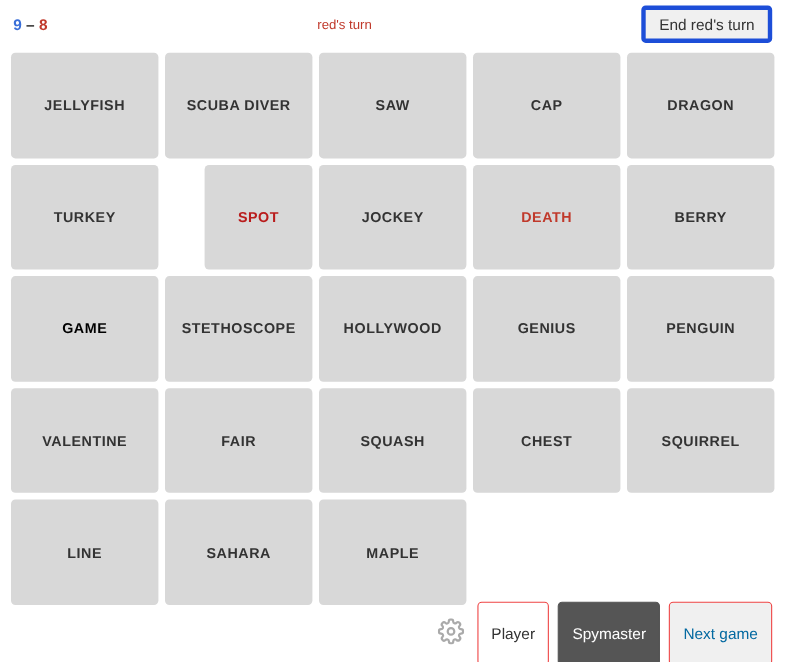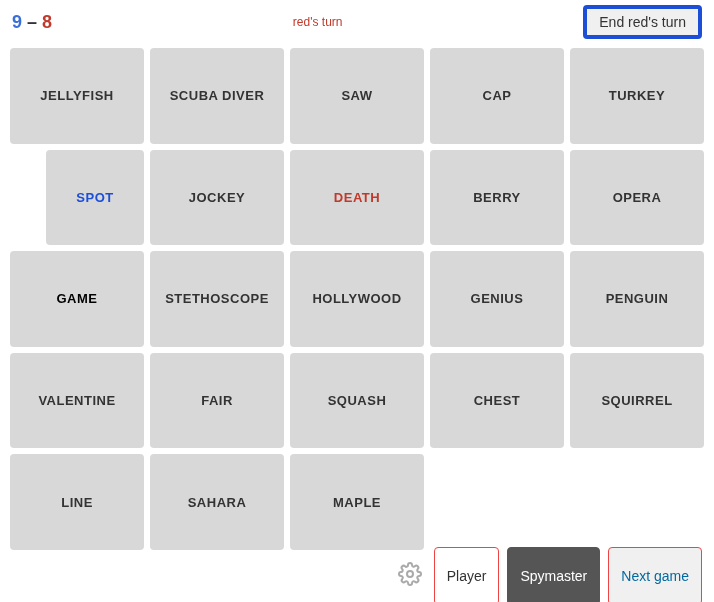--- a/index.html
+++ b/index.html
@@ -14,21 +14,21 @@
 
     
     #header {
       display: flex;
       align-items: center;
       justify-content: space-between;
       padding: 8px 12px;
       height: 44px;
     }
     #score {
-      font-size: 18px;
+      font-size: 14px;
       font-weight: bold;
     }
     #score .blue { color: #3a6fd8; }
     #score .dash { color: #333; }
     #score .red { color: #c0392b; }
     #turn-label {
       font-size: 12px;
       color: #c0392b;
       font-weight: 500;
     }
@@ -66,21 +66,21 @@
       text-align: center;
       padding: 4px;
       user-select: none;
     }
 
     
     .card.red-card { color: #c0392b; }
     .card.gold-card { color: #000000; }
 
     
-    .card.orange-card { color: #1d4ed8; margin-left: 36px; }
+    .card.orange-card { color: #b91c1c; margin-left: 36px; }
 
     
     #footer {
       display: flex;
       align-items: center;
       justify-content: flex-end;
       padding: 6px 12px;
       gap: 8px;
       height: 44px;
     }
@@ -121,26 +121,26 @@
   </div>
   <div id="turn-label">red's turn</div>
   <button id="end-turn-btn">End red's turn</button>
 </div>
 
 <div id="grid">
 <div class="card">JELLYFISH</div>
     <div class="card">SCUBA DIVER</div>
     <div class="card">SAW</div>
     <div class="card">CAP</div>
+    <div class="card">DRAGON</div>
     <div class="card">TURKEY</div>
     <div class="card orange-card">SPOT</div>
     <div class="card">JOCKEY</div>
     <div class="card red-card">DEATH</div>
     <div class="card">BERRY</div>
-    <div class="card">OPERA</div>
     <div class="card gold-card">GAME</div>
     <div class="card">STETHOSCOPE</div>
     <div class="card">HOLLYWOOD</div>
     <div class="card">GENIUS</div>
     <div class="card">PENGUIN</div>
     <div class="card">VALENTINE</div>
     <div class="card">FAIR</div>
     <div class="card">SQUASH</div>
     <div class="card">CHEST</div>
     <div class="card">SQUIRREL</div>

